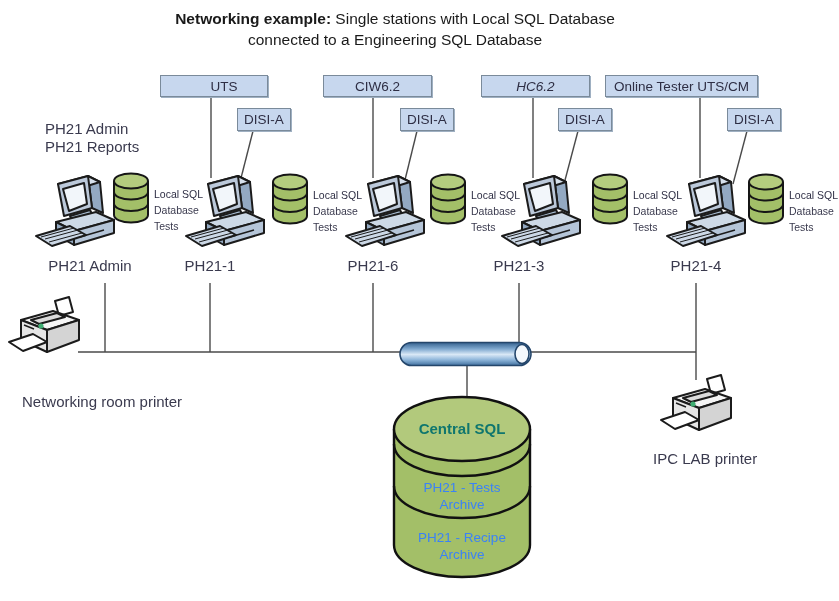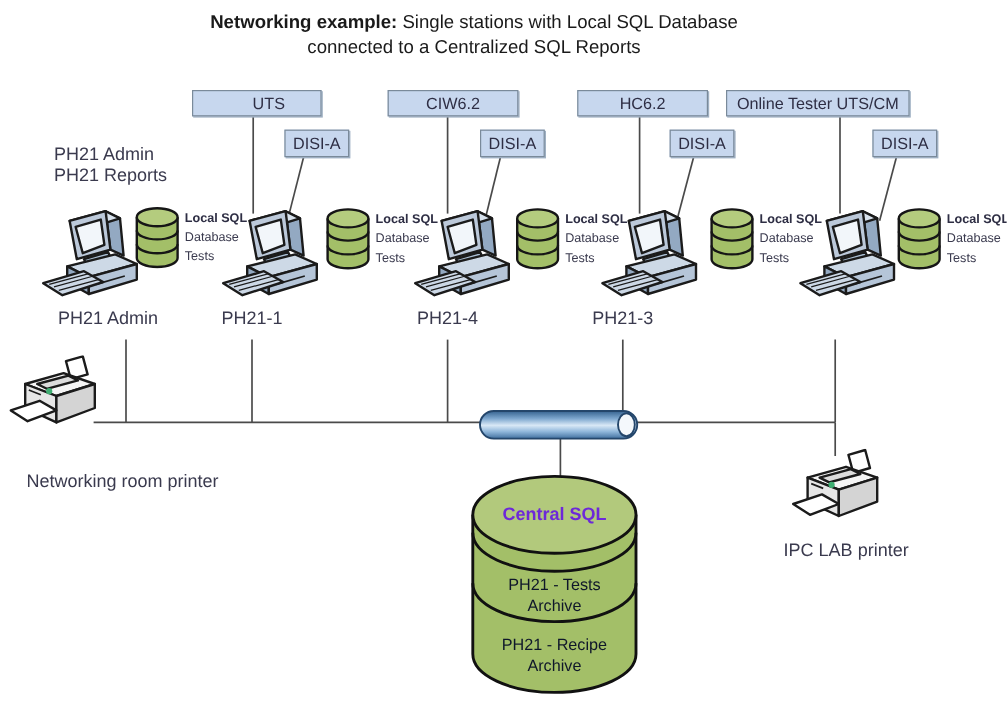--- a/index.html
+++ b/index.html
@@ -9,25 +9,25 @@
   #title{top:8px;left:0;width:790px;text-align:center;font-size:15.5px;line-height:21px;color:#1a1a1a;}
   #title b{font-weight:bold;}
   .app-box,.disi-box{box-sizing:border-box;background:#c7d7ee;border:1.5px solid #7a8a9a;
        display:flex;align-items:center;justify-content:center;font-size:13.5px;color:#2e2e44;
        box-shadow:1px 1px 0 #9fb0c2;}
   .app-box{top:75px;height:22px;}
   .disi-box{top:108px;height:23px;width:54px;}
   .station-label{top:257px;width:160px;text-align:center;font-size:15px;color:#3a3a4e;}
   .admin-note{left:45px;top:120px;font-size:15px;line-height:17.5px;color:#3a3a4e;}
   .db-label{font-size:10.5px;line-height:16px;color:#3a3a4e;width:52px;}
-  .db-label .l1{font-weight:bold;color:#2e2e44;}
+  .db-label .l1{font-weight:normal;color:#2e2e44;margin-top:12px;}
   .printer-label{font-size:15px;color:#3a3a4e;}
   .central-text{width:140px;left:392px;text-align:center;color:#25301a;white-space:pre-line;}
-  #central-title{top:420px;font-weight:bold;font-size:15px;color:#6d28d9;}
-  .central-sec{font-size:13.5px;line-height:17px;color:#0f172a;}
+  #central-title{top:420px;font-weight:bold;font-size:15px;color:#0f766e;}
+  .central-sec{font-size:13.5px;line-height:17px;color:#3b82f6;}
   .icon-slot{display:block;}
   svg{display:block;}
 </style>
 </head>
 <body>
 
 <div id="canvas">
 
   <svg class="abs" style="left:0;top:0" width="839" height="601" viewBox="0 0 839 601">
     <g stroke="#4a4a4a" stroke-width="1.4" fill="none">
@@ -45,26 +45,26 @@
         <path d="M519 283 V344"></path>
         <path d="M696 283 V352"></path>
       <path d="M78 352 H696"></path>
       <path d="M696 352 V380"></path>
       <path d="M467 365 V397"></path>
     </g>
   </svg>
 
   <div class="abs" id="title">
     <div><b>Networking example:</b><span> Single stations with Local SQL Database</span></div>
-    <div>connected to a Centralized SQL Reports</div>
+    <div>connected to a Engineering SQL Database</div>
   </div>
 
   <div class="abs app-box" style="left:160px;width:108px;padding-left:20px;">UTS</div>
   <div class="abs app-box" style="left:323px;width:109px;text-align:right;">CIW6.2</div>
-  <div class="abs app-box" style="left:481px;width:109px;">HC6.2</div>
+  <div class="abs app-box" style="left:481px;width:109px;font-style:italic;">HC6.2</div>
   <div class="abs app-box" style="left:605px;width:153px;">Online Tester UTS/CM</div>
 
   <div class="abs disi-box" style="left:237px;">DISI-A</div>
   <div class="abs disi-box" style="left:400px;">DISI-A</div>
   <div class="abs disi-box" style="left:558px;">DISI-A</div>
   <div class="abs disi-box" style="left:727px;">DISI-A</div>
 
   <div class="abs admin-note">
     <div>PH21 Admin</div>
     <div>PH21 Reports</div>
@@ -228,22 +228,23 @@
     <div>Tests</div>
   </div>
   <div class="abs db-label" style="left:789px;top:175px">
     <div class="l1">Local SQL</div>
     <div>Database</div>
     <div>Tests</div>
   </div>
 
   <div class="abs station-label" style="left:10px">PH21 Admin</div>
   <div class="abs station-label" style="left:130px">PH21-1</div>
-  <div class="abs station-label" style="left:293px">PH21-4</div>
+  <div class="abs station-label" style="left:293px">PH21-6</div>
   <div class="abs station-label" style="left:439px">PH21-3</div>
+  <div class="abs station-label" style="left:616px">PH21-4</div>
 
   <svg class="abs" style="left:398px;top:340px" width="140" height="28" viewBox="0 0 140 28">
     <defs>
       <linearGradient id="pipeGrad" x1="0" y1="0" x2="0" y2="1">
         <stop offset="0" stop-color="#35628f"></stop>
         <stop offset="0.28" stop-color="#7fa8cf"></stop>
         <stop offset="0.52" stop-color="#d9e8f6"></stop>
         <stop offset="0.75" stop-color="#8fb6da"></stop>
         <stop offset="1" stop-color="#41709f"></stop>
       </linearGradient>

